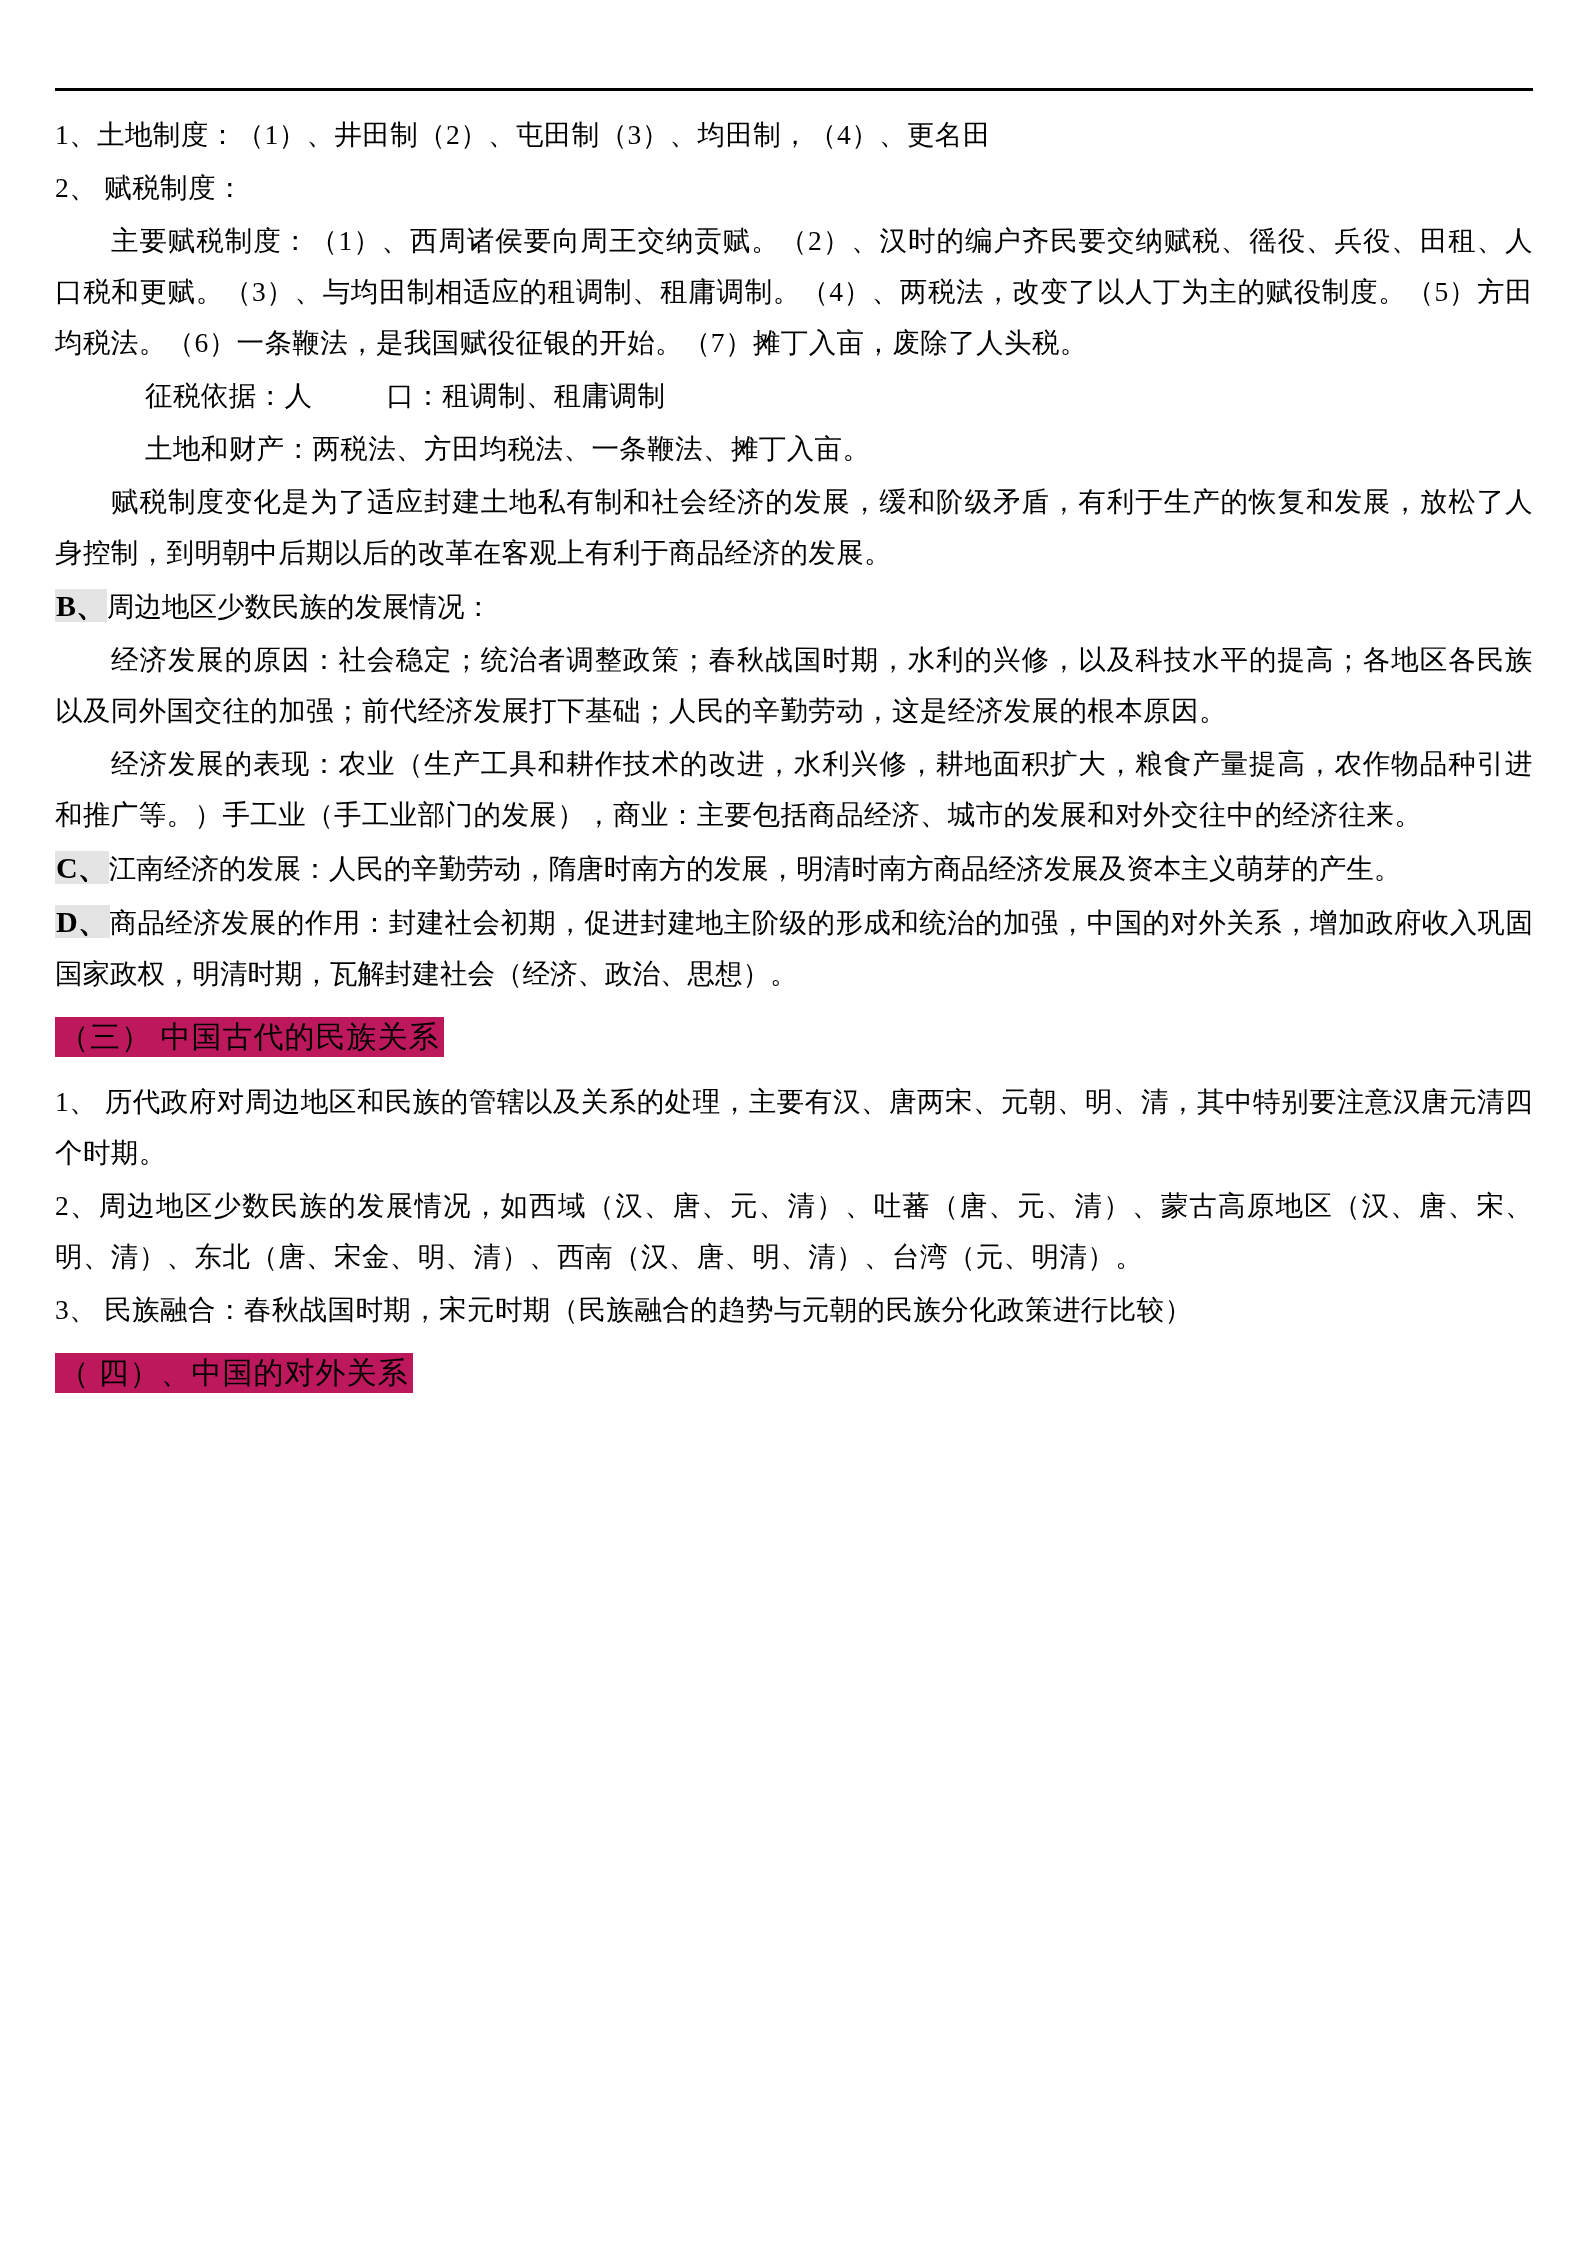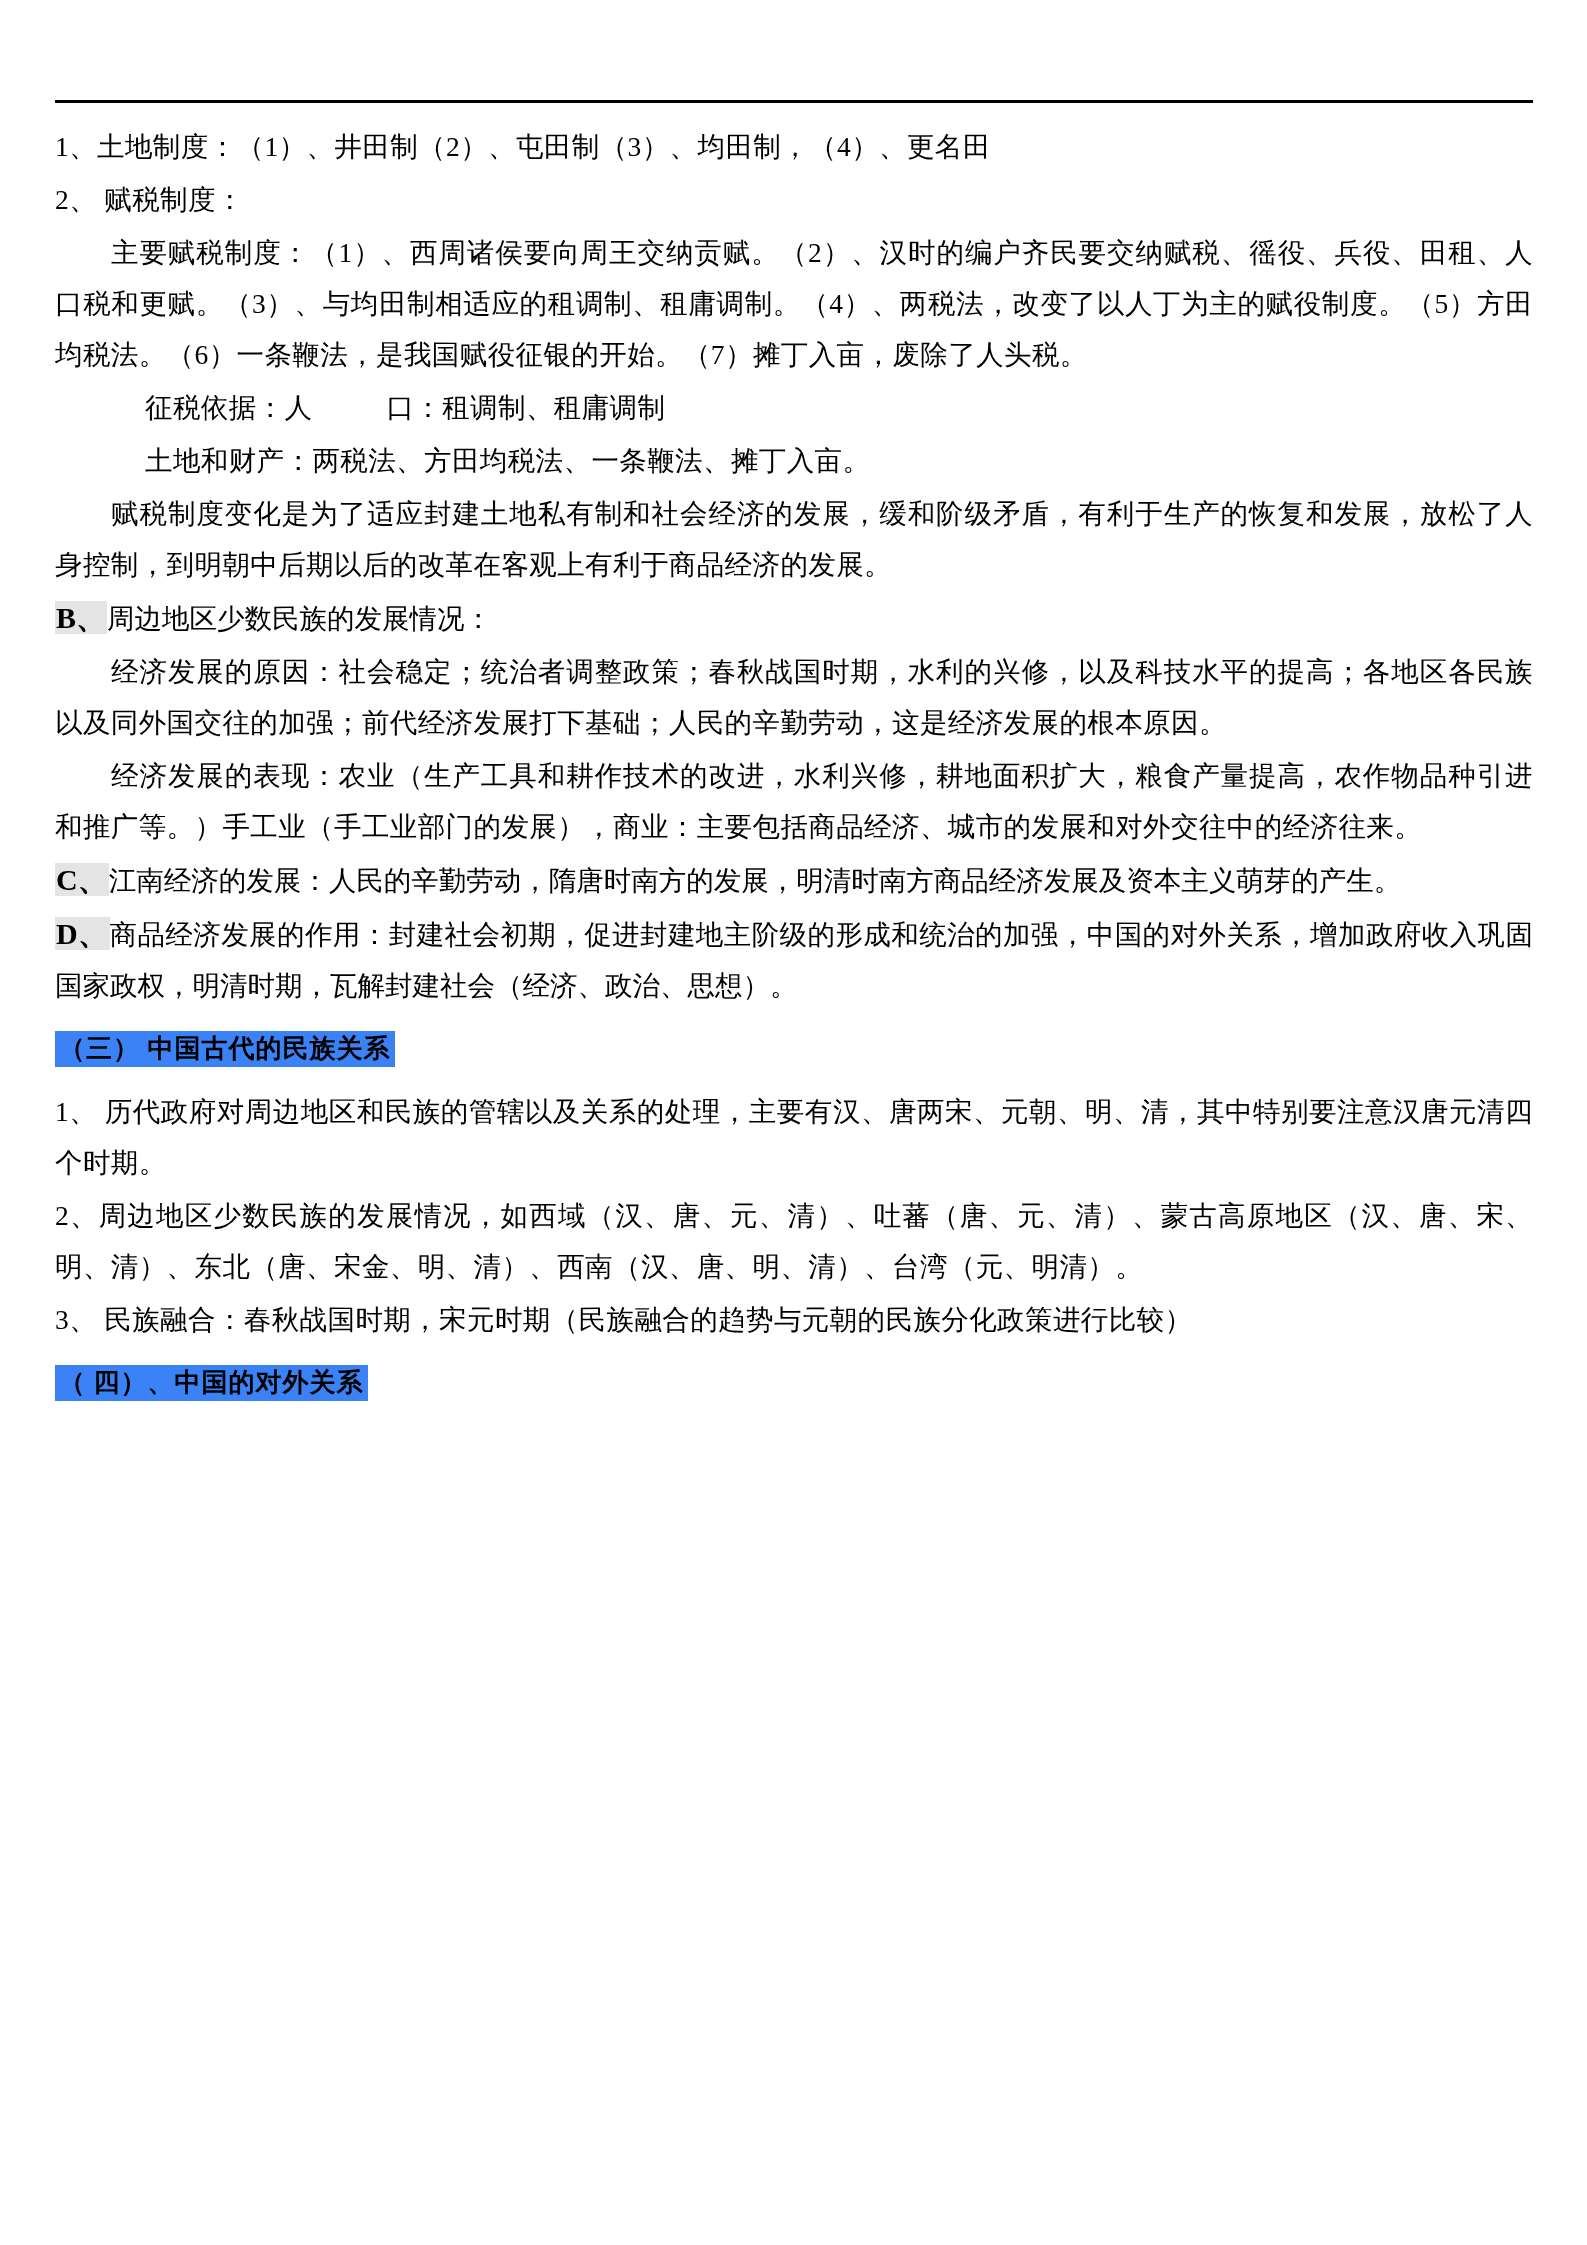--- a/index.html
+++ b/index.html
@@ -9,21 +9,21 @@
     background: #ffffff;
   }
   body {
     font-family: "Liberation Serif", "DejaVu Serif", serif;
     color: #000000;
   }
   .page {
     position: relative;
     width: 1587px;
     height: 1779px;
-    margin: 12px auto;
+    margin: 0 auto;
     background: #ffffff;
     box-sizing: border-box;
     overflow: hidden;
   }
   .page-body {
     position: absolute;
     left: 55px;
     top: 88px;
     width: 1478px;
   }
@@ -63,23 +63,23 @@
     padding: 0 1px;
   }
 
   
   .section-head {
     margin: 12px 0 8px 0;
     line-height: 52px;
   }
   .section-head .shade {
     display: inline;
-    background: #3b82f6;
-    font-weight: bold;
-    font-size: 26px;
+    background: #be185d;
+    font-weight: normal;
+    font-size: 30px;
     letter-spacing: 1px;
     padding: 3px 4px 4px 4px;
     box-decoration-break: clone;
     -webkit-box-decoration-break: clone;
   }
   .inner-gap { display: inline-block; width: 74px; }
 </style>
 </head>
 <body>
 

